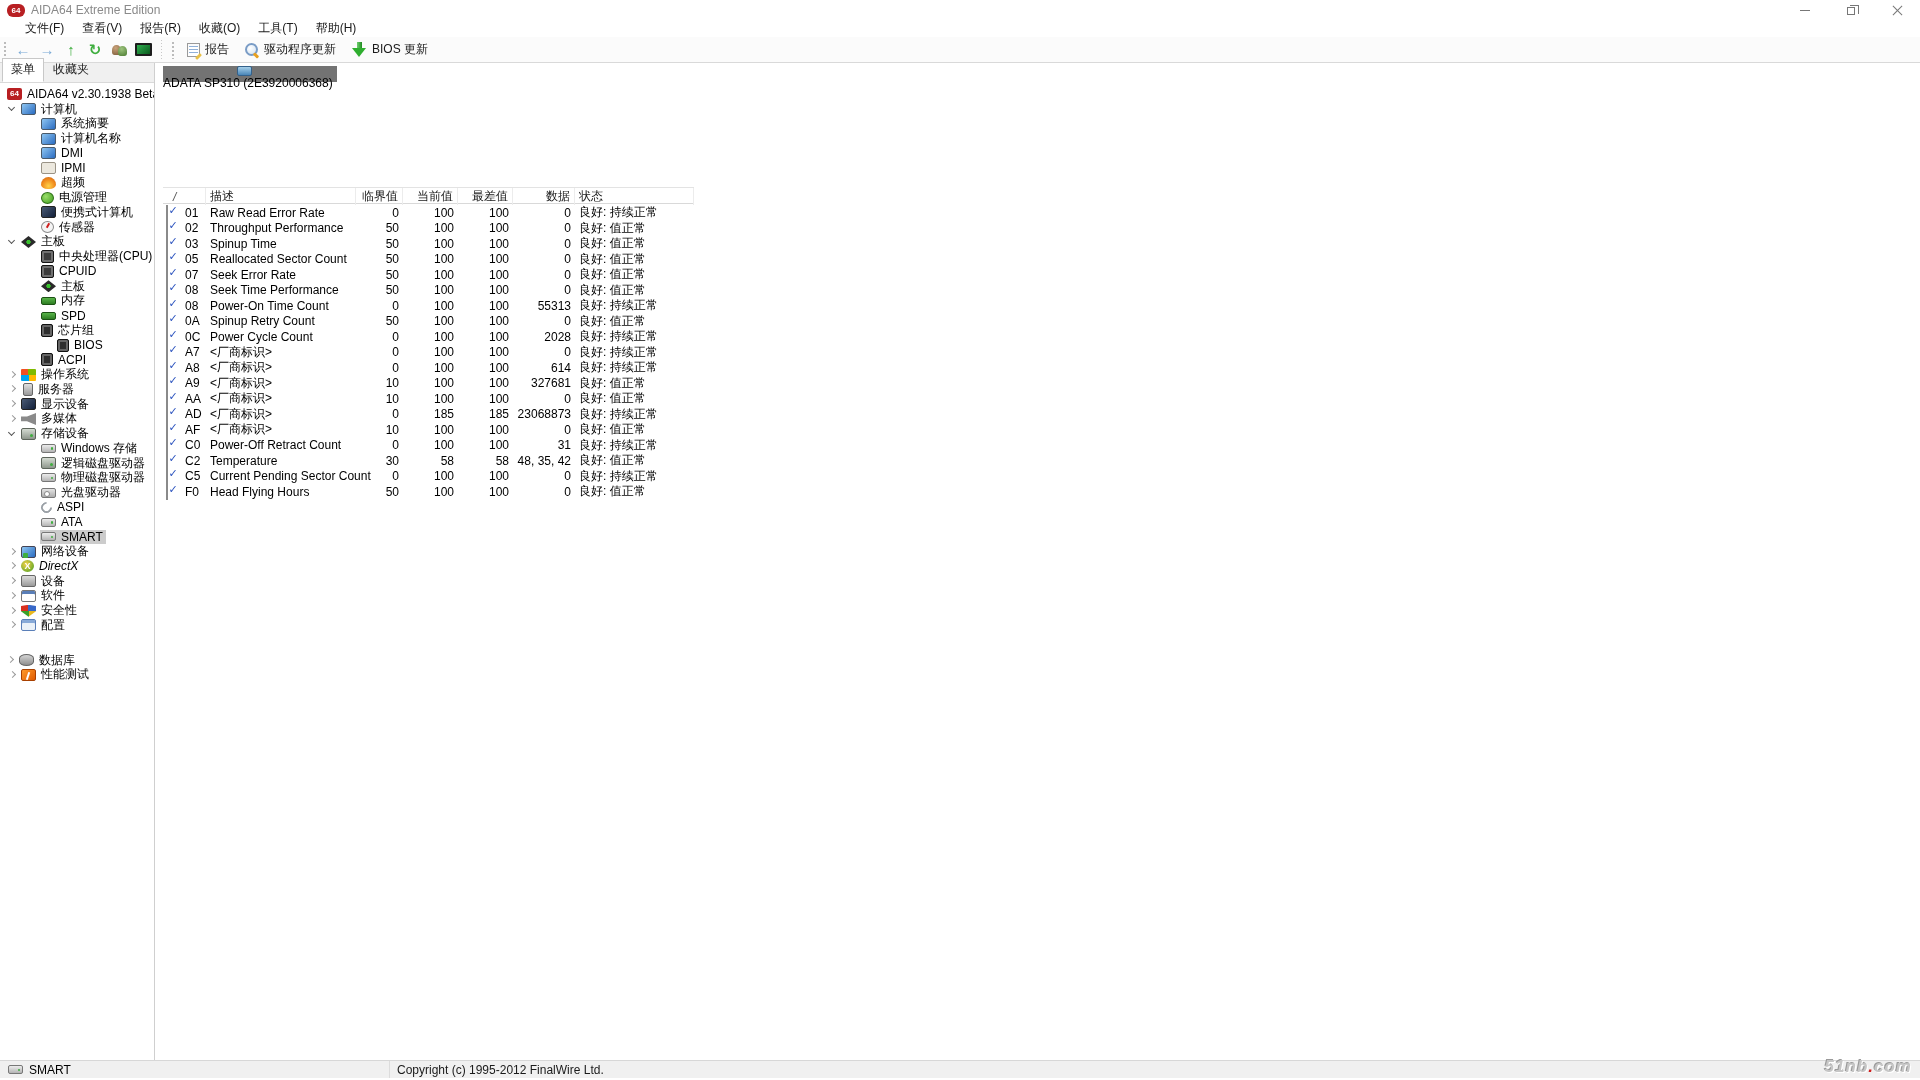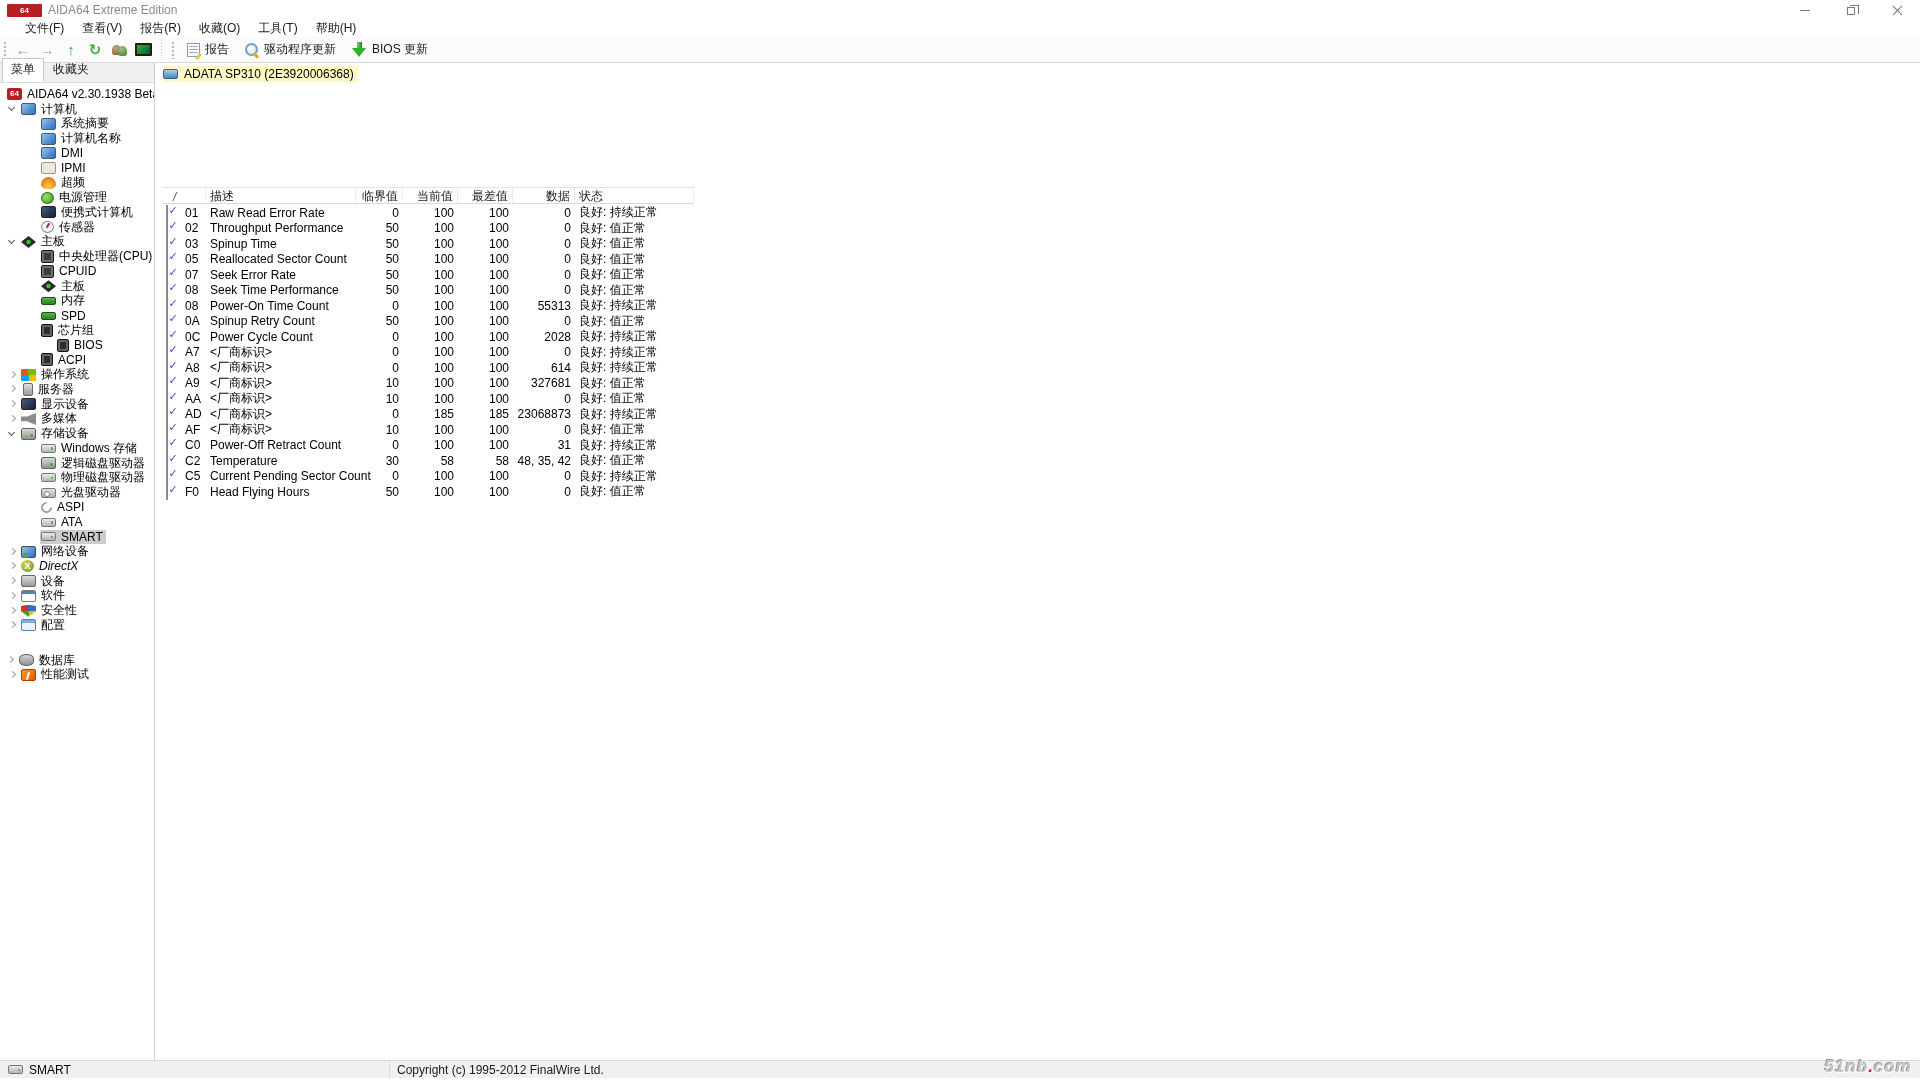--- a/index.html
+++ b/index.html
@@ -1,22 +1,22 @@
 <!DOCTYPE html>
 <html><head>
 <meta charset="utf-8">
 <style>
   * { margin:0; padding:0; box-sizing:border-box; }
   html,body { width:1920px; height:1080px; overflow:hidden; background:#fff;
     font-family:"Liberation Sans","DejaVu Sans",sans-serif; font-size:12px; color:#000; }
 
   
   .titlebar { height:20px; background:#fff; display:flex; align-items:center; }
-  .app-icon { width:35px; height:13px; background:#b81f22; color:#fff; font:bold 8px/13px "Liberation Sans",sans-serif;
-    text-align:center; margin:0 6px 0 7px; border-radius:1px; }
+  .app-icon { width:18px; height:13px; background:#b81f22; color:#fff; font:bold 8px/13px "Liberation Sans",sans-serif;
+    text-align:center; margin:0 6px 0 7px; border-radius:6px; }
   .title-text { color:#8a8a8a; font-size:12px; }
   .win-btns { margin-left:auto; display:flex; height:100%; }
   .win-btn { width:46px; height:100%; display:flex; align-items:center; justify-content:center; }
   .ic-min { width:10px; height:1px; background:#777; }
   .ic-restore { width:8px; height:8px; border:1px solid #777; position:relative; background:#fff; margin-top:2px;}
   .ic-restore::before { content:""; position:absolute; left:2px; top:-3px; width:8px; height:8px; border:1px solid #777; border-left:none; border-bottom:none; }
   .ic-close { width:10px; height:10px; position:relative; }
   .ic-close::before,.ic-close::after { content:""; position:absolute; left:5px; top:-1px; width:1px; height:13px; background:#777; }
   .ic-close::before { transform:rotate(45deg); } .ic-close::after { transform:rotate(-45deg); }
 
@@ -100,21 +100,21 @@
   .i-db { background:linear-gradient(#d4d4d4,#8f8f8f); border:1px solid #666; border-radius:50%/35%; }
   .i-bench { background:linear-gradient(135deg,#ff9a2a,#e05a00); border:1px solid #a84000; }
   .i-bench::after { content:""; position:absolute; left:5px; top:2px; width:2px; height:8px; background:#fff; transform:rotate(18deg); }
 
   
   .dev-header { height:19px; border-bottom:1px solid #d9d9d9; display:flex; align-items:center; padding-left:23px; position:relative; }
   .dev-header .vline { position:absolute; left:485px; top:2px; bottom:2px; width:1px; background:#e3e3e3; }
   .dev-list { padding-top:3px; }
   .dev-row { height:15.5px; display:flex; align-items:center; padding-left:8px; }
   .dev-label { display:flex; align-items:center; padding:0 4px 0 0; height:100%; }
-  .dev-label.selected { background:#fef9c3; }
+  .dev-label.selected { background:#737373;flex-direction:column; }
   .dev-label .tico { margin-right:6px; }
 
   
   .smart-table { position:absolute; left:8px; top:124px; width:531px; }
   .sgrid { display:grid; grid-template-columns:18px 25px 150px 47px 55px 55px 62px 119px; align-items:center; }
   .thead { height:17px; border-top:1px solid #e3e3e3; border-bottom:1px solid #d9d9d9; }
   .th { height:100%; display:flex; align-items:center; border-right:1px solid #ececec; padding:0 4px; color:#1a1a1a; }
   .th.first { grid-column:1/3; font-style:italic; color:#555; padding-left:10px; }
   .th.num { justify-content:flex-end; }
   .srow { height:15.5px; }

